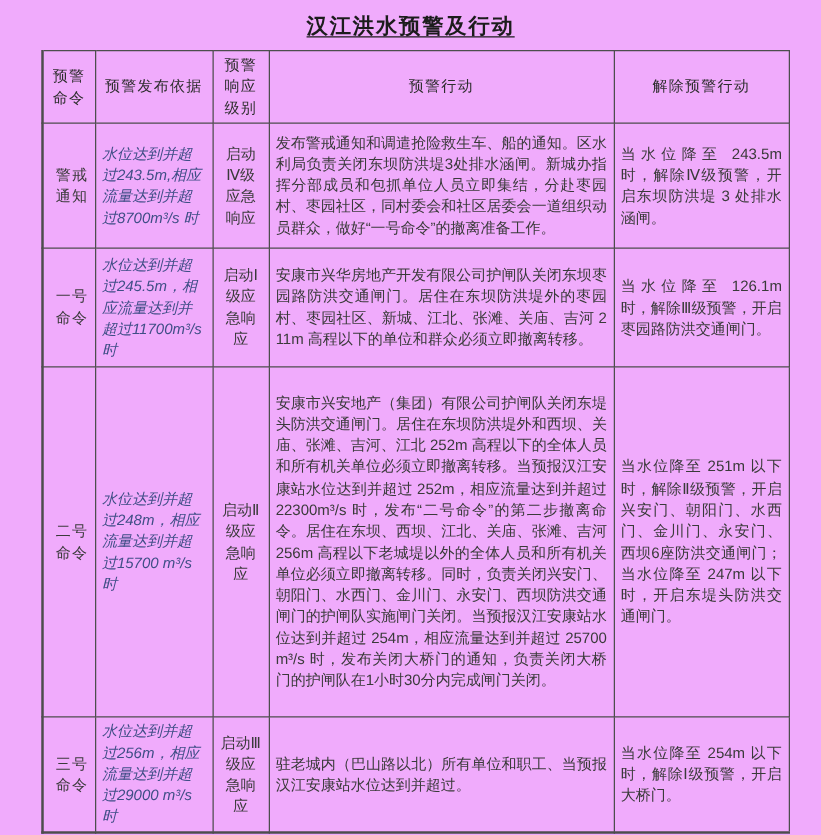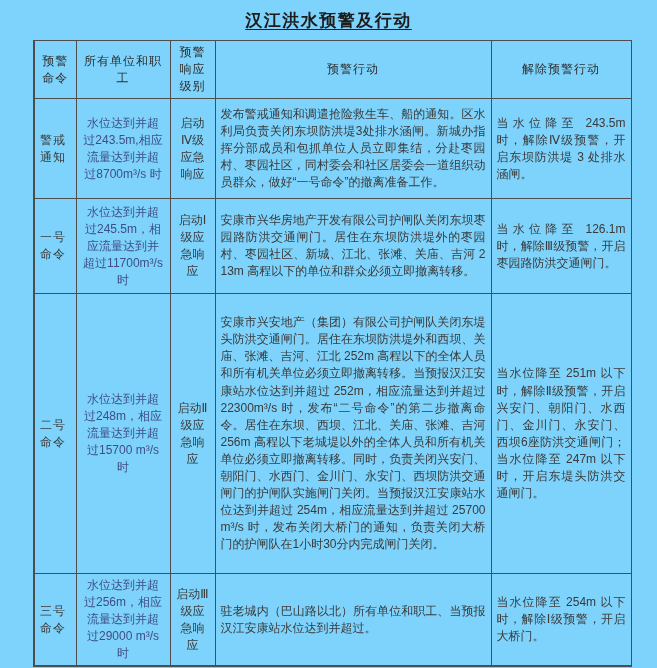--- a/index.html
+++ b/index.html
@@ -5,21 +5,21 @@
   html, body {
     margin: 0;
     padding: 0;
     background: #ffffff;
     font-family: "Liberation Sans", "DejaVu Sans", sans-serif;
   }
   .page {
     position: relative;
     width: 657px;
     height: 668px;
-    background: #7dd3fc;
+    background: #f0abfc;
     color: var(--body-text, #3a3a3a);
     overflow: hidden;
   }
   .doc-title {
     margin: 0;
     padding-top: 9px;
     text-align: center;
     font-size: 17px;
     font-weight: bold;
     letter-spacing: 1.5px;
@@ -51,26 +51,27 @@
   col.c-level { width: 45px;  }
   col.c-act   { width: 276px; }
   col.c-lift  { width: 140px; }
   tr.header-row th {
     text-align: center;
     height: 49px;
     color: #2e2e2e;
     letter-spacing: 1px;
   }
   td.cell-cmd {
-    text-align: left;
+    text-align: right;
     letter-spacing: 1px;
   }
   td.cell-basis {
-    text-align: center;
+    text-align: left;
     color: var(--basis-text, #3f4e86);
+    font-style: italic;
   }
   td.cell-level { text-align: center; }
   td.cell-act, td.cell-lift {
     text-align: justify;
   }
   tr.row-alert  { height: 100px; }
   tr.row-cmd1   { height: 95px;  }
   tr.row-cmd2   { height: 280px; }
   tr.row-cmd3   { height: 90px;  }
 </style>
@@ -84,39 +85,39 @@
     <colgroup>
       <col class="c-cmd">
         <col class="c-basis">
         <col class="c-level">
         <col class="c-act">
         <col class="c-lift">
     </colgroup>
     <tbody>
       <tr class="header-row">
         <th>预警命令</th>
-        <th>所有单位和职工</th>
+        <th>预警发布依据</th>
         <th>预警响应级别</th>
         <th>预警行动</th>
         <th>解除预警行动</th>
       </tr>
 
       <tr class="row-alert">
         <td class="cell-cmd">警戒通知</td>
         <td class="cell-basis">水位达到并超过243.5m,相应流量达到并超过8700m³/s 时</td>
         <td class="cell-level">启动Ⅳ级应急响应</td>
         <td class="cell-act">发布警戒通知和调遣抢险救生车、船的通知。区水利局负责关闭东坝防洪堤3处排水涵闸。新城办指挥分部成员和包抓单位人员立即集结，分赴枣园村、枣园社区，同村委会和社区居委会一道组织动员群众，做好“一号命令”的撤离准备工作。</td>
         <td class="cell-lift">当水位降至 243.5m 时，解除Ⅳ级预警，开启东坝防洪堤 3 处排水涵闸。</td>
       </tr>
 
       <tr class="row-cmd1">
         <td class="cell-cmd">一号命令</td>
         <td class="cell-basis">水位达到并超过245.5m，相应流量达到并超过11700m³/s 时</td>
         <td class="cell-level">启动Ⅰ级应急响应</td>
-        <td class="cell-act">安康市兴华房地产开发有限公司护闸队关闭东坝枣园路防洪交通闸门。居住在东坝防洪堤外的枣园村、枣园社区、新城、江北、张滩、关庙、吉河 213m 高程以下的单位和群众必须立即撤离转移。</td>
+        <td class="cell-act">安康市兴华房地产开发有限公司护闸队关闭东坝枣园路防洪交通闸门。居住在东坝防洪堤外的枣园村、枣园社区、新城、江北、张滩、关庙、吉河 211m 高程以下的单位和群众必须立即撤离转移。</td>
         <td class="cell-lift">当水位降至 126.1m 时，解除Ⅲ级预警，开启枣园路防洪交通闸门。</td>
       </tr>
 
       <tr class="row-cmd2">
         <td class="cell-cmd">二号命令</td>
         <td class="cell-basis">水位达到并超过248m，相应流量达到并超过15700 m³/s 时</td>
         <td class="cell-level">启动Ⅱ级应急响应</td>
         <td class="cell-act">安康市兴安地产（集团）有限公司护闸队关闭东堤头防洪交通闸门。居住在东坝防洪堤外和西坝、关庙、张滩、吉河、江北 252m 高程以下的全体人员和所有机关单位必须立即撤离转移。当预报汉江安康站水位达到并超过 252m，相应流量达到并超过 22300m³/s 时，发布“二号命令”的第二步撤离命令。居住在东坝、西坝、江北、关庙、张滩、吉河 256m 高程以下老城堤以外的全体人员和所有机关单位必须立即撤离转移。同时，负责关闭兴安门、朝阳门、水西门、金川门、永安门、西坝防洪交通闸门的护闸队实施闸门关闭。当预报汉江安康站水位达到并超过 254m，相应流量达到并超过 25700 m³/s 时，发布关闭大桥门的通知，负责关闭大桥门的护闸队在1小时30分内完成闸门关闭。</td>
         <td class="cell-lift">当水位降至 251m 以下时，解除Ⅱ级预警，开启兴安门、朝阳门、水西门、金川门、永安门、西坝6座防洪交通闸门；当水位降至 247m 以下时，开启东堤头防洪交通闸门。</td>
       </tr>

